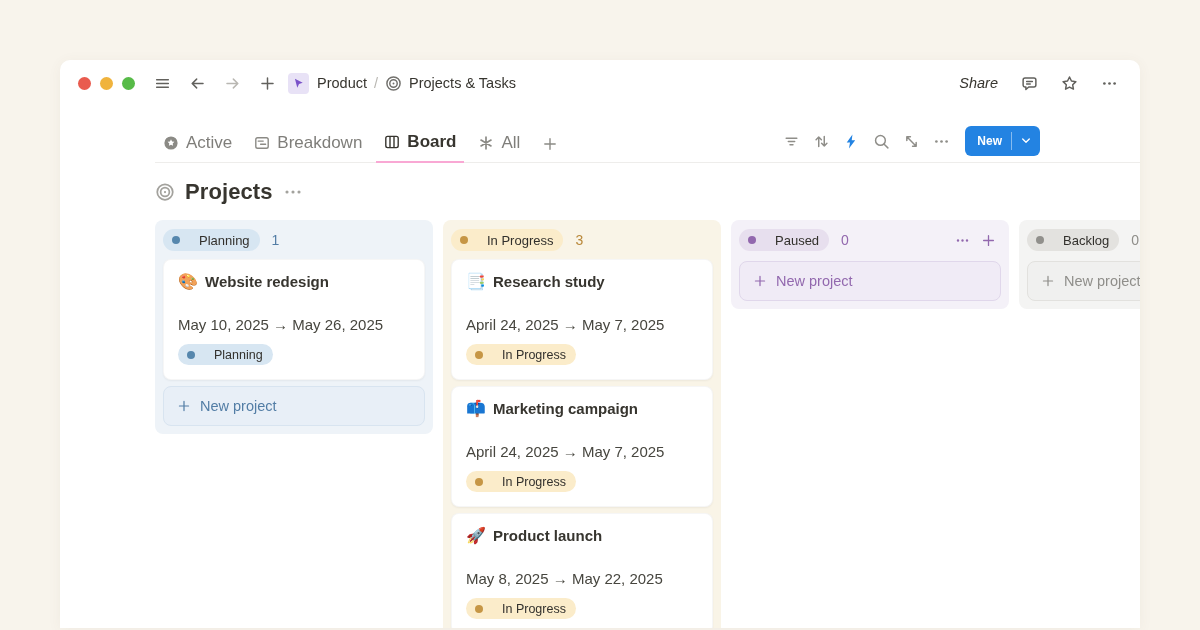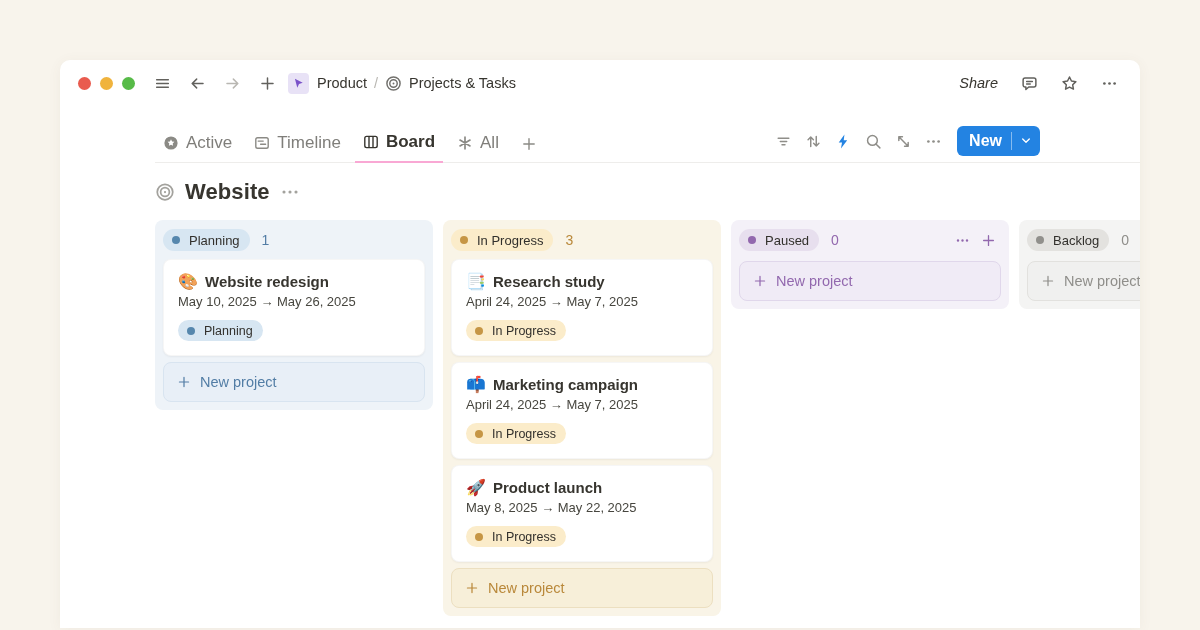--- a/index.html
+++ b/index.html
@@ -43,46 +43,46 @@
          font-size:17px; color:#7f7e7a; white-space:nowrap; }
   .tab .ic { color:#8b8a85; } .tab .ic svg{ width:16px; height:16px; }
   .tab.active { color:#37352f; font-weight:700; border-bottom:2px solid #f9a8d4; margin-bottom:-1px; }
   .tab.active .ic { color:#37352f; }
   .tab.addview { color:#9b9a97; padding-bottom:10px; }
   .view-actions { display:flex; align-items:center; gap:5px; margin-right:100px; padding-bottom:6px; }
   .view-actions .ibtn { color:#8f8e89; width:25px; height:25px; }
   .view-actions .ibtn.blue { color:#2383e2; }
   .new-btn { display:flex; align-items:stretch; height:30px; border-radius:6px; overflow:hidden;
              background:#2383e2; color:#fff; margin-left:6px; }
-  .new-btn .new-main { display:flex; align-items:center; padding:0 9px 0 12px; font-size:16px; font-weight:700; }
+  .new-btn .new-main { display:flex; align-items:center; padding:0 9px 0 12px; font-size:12px; font-weight:700; }
   .new-btn .new-sep { width:1px; background:rgba(255,255,255,0.45); margin:6px 0; }
   .new-btn .new-caret { display:flex; align-items:center; padding:0 8px; }
   .new-btn .new-caret svg { width:12px; height:12px; }
   
   .page-title-row { margin:14px 0 0 95px; display:flex; align-items:center; gap:10px; height:30px; }
   .page-title-row .ic { color:#a3a29d; } .page-title-row .ic svg{ width:20px; height:20px; }
   .page-title { font-size:22px; font-weight:700; letter-spacing:0.1px; }
   .title-menu { color:#b7b6b1; } .title-menu svg{ width:16px; height:16px; }
   
   .board { display:flex; gap:10px; align-items:flex-start; margin:13px 0 0 95px; }
   .column { flex:0 0 278px; width:278px; border-radius:8px; padding:9px 8px 8px; background:var(--col-bg); }
   .col-head { display:flex; align-items:center; padding:0 2px 8px 0; }
-  .pill { display:inline-flex; align-items:center; gap:9px; height:22px; padding:0 10px 0 9px;
+  .pill { display:inline-flex; align-items:center; gap:19px; height:22px; padding:0 10px 0 9px;
           border-radius:11px; font-size:13px; font-weight:500; color:#32302c; background:var(--pill-bg); white-space:nowrap; }
   .dot { width:8px; height:8px; border-radius:50%; background:var(--dot); flex:0 0 auto; }
   .count { margin-left:12px; font-size:14px; color:var(--accent); }
   .head-actions { margin-left:auto; display:flex; gap:4px; }
   .head-actions .ibtn { color:var(--accent); width:22px; height:22px; }
   .head-actions .ibtn svg { width:15px; height:15px; }
   .card { background:#fff; border:1px solid rgba(15,15,15,0.04); border-radius:8px;
           box-shadow:0 1px 2px rgba(15,15,15,0.05); padding:13px 14px 14px; margin-bottom:6px; }
   .card-title-row { display:flex; align-items:center; gap:9px; }
   .card-emoji { font-size:16px; line-height:1; width:18px; text-align:center; }
   .card-title { font-size:15px; font-weight:700; color:#37352f; }
-  .card-dates { margin-top:4px; font-size:13px; color:#47463f; }
+  .card-dates { margin-top:26px; font-size:15px; color:#47463f; }
   .card-status { margin-top:11px; }
   .card-status .pill { height:21px; font-size:12.5px; }
   .new-project { display:flex; align-items:center; gap:9px; height:40px; border-radius:8px; padding:0 13px;
                  margin-top:2px; font-size:14.5px; color:var(--accent);
                  background:var(--np-bg); border:1px solid var(--np-border); }
   .new-project .ic svg{ width:14px; height:14px; }
   
   .col-blue,  .scheme-blue  { --col-bg:#eef3f8; --pill-bg:#d7e6f2; --dot:#5687ad; --accent:#527da5; --np-bg:#e8eff7; --np-border:#d8e4f0; }
   .col-yellow,.scheme-yellow{ --col-bg:#f9f4e7; --pill-bg:#fbecca; --dot:#c69645; --accent:#b9883a; --np-bg:#f7efd9; --np-border:#ecdfc0; }
   .col-purple,.scheme-purple{ --col-bg:#f4f1f8; --pill-bg:#e7dfee; --dot:#9268ae; --accent:#9268ae; --np-bg:#f0ebf6; --np-border:#e0d7eb; }
@@ -189,21 +189,21 @@
           </span>
           <span>Active</span>
         </div>
         <div class="tab">
           <span class="ic ">
             <svg viewBox="0 0 16 16" fill="none" stroke="currentColor" stroke-width="1.4" stroke-linecap="round" stroke-linejoin="round">
               <rect x="1.8" y="2.8" width="12.4" height="10.4" rx="1.8"></rect>
               <path d="M4.2 6.1h5M6.6 9.3h5"></path>
             </svg>
           </span>
-          <span>Timeline</span>
+          <span>Breakdown</span>
         </div>
         <div class="tab active">
           <span class="ic ">
             <svg viewBox="0 0 16 16" fill="none" stroke="currentColor" stroke-width="1.4" stroke-linecap="round" stroke-linejoin="round">
               <rect x="1.8" y="2.4" width="12.4" height="11.2" rx="1.8"></rect>
               <path d="M6 2.6v10.8M10 2.6v10.8"></path>
             </svg>
           </span>
           <span>Board</span>
         </div>
@@ -284,21 +284,21 @@
   </div>
 
   <div class="page-title-row">
     <span class="ic">
         <svg viewBox="0 0 16 16" fill="none" stroke="currentColor" stroke-width="1.4" stroke-linecap="round" stroke-linejoin="round">
           <circle cx="8" cy="8" r="6.2"></circle>
           <circle cx="8" cy="8" r="3.5"></circle>
           <circle cx="8" cy="8" r="0.9" fill="currentColor" stroke="none"></circle>
         </svg>
       </span>
-    <span class="page-title">Website</span>
+    <span class="page-title">Projects</span>
     <span class="ic title-menu">
         <svg viewBox="0 0 16 16" fill="none" stroke="currentColor" stroke-width="1.4" stroke-linecap="round" stroke-linejoin="round">
           <circle cx="3.2" cy="8" r="1.25" fill="currentColor" stroke="none"></circle>
           <circle cx="8" cy="8" r="1.25" fill="currentColor" stroke="none"></circle>
           <circle cx="12.8" cy="8" r="1.25" fill="currentColor" stroke="none"></circle>
         </svg>
       </span>
   </div>
 
   <div class="board">

